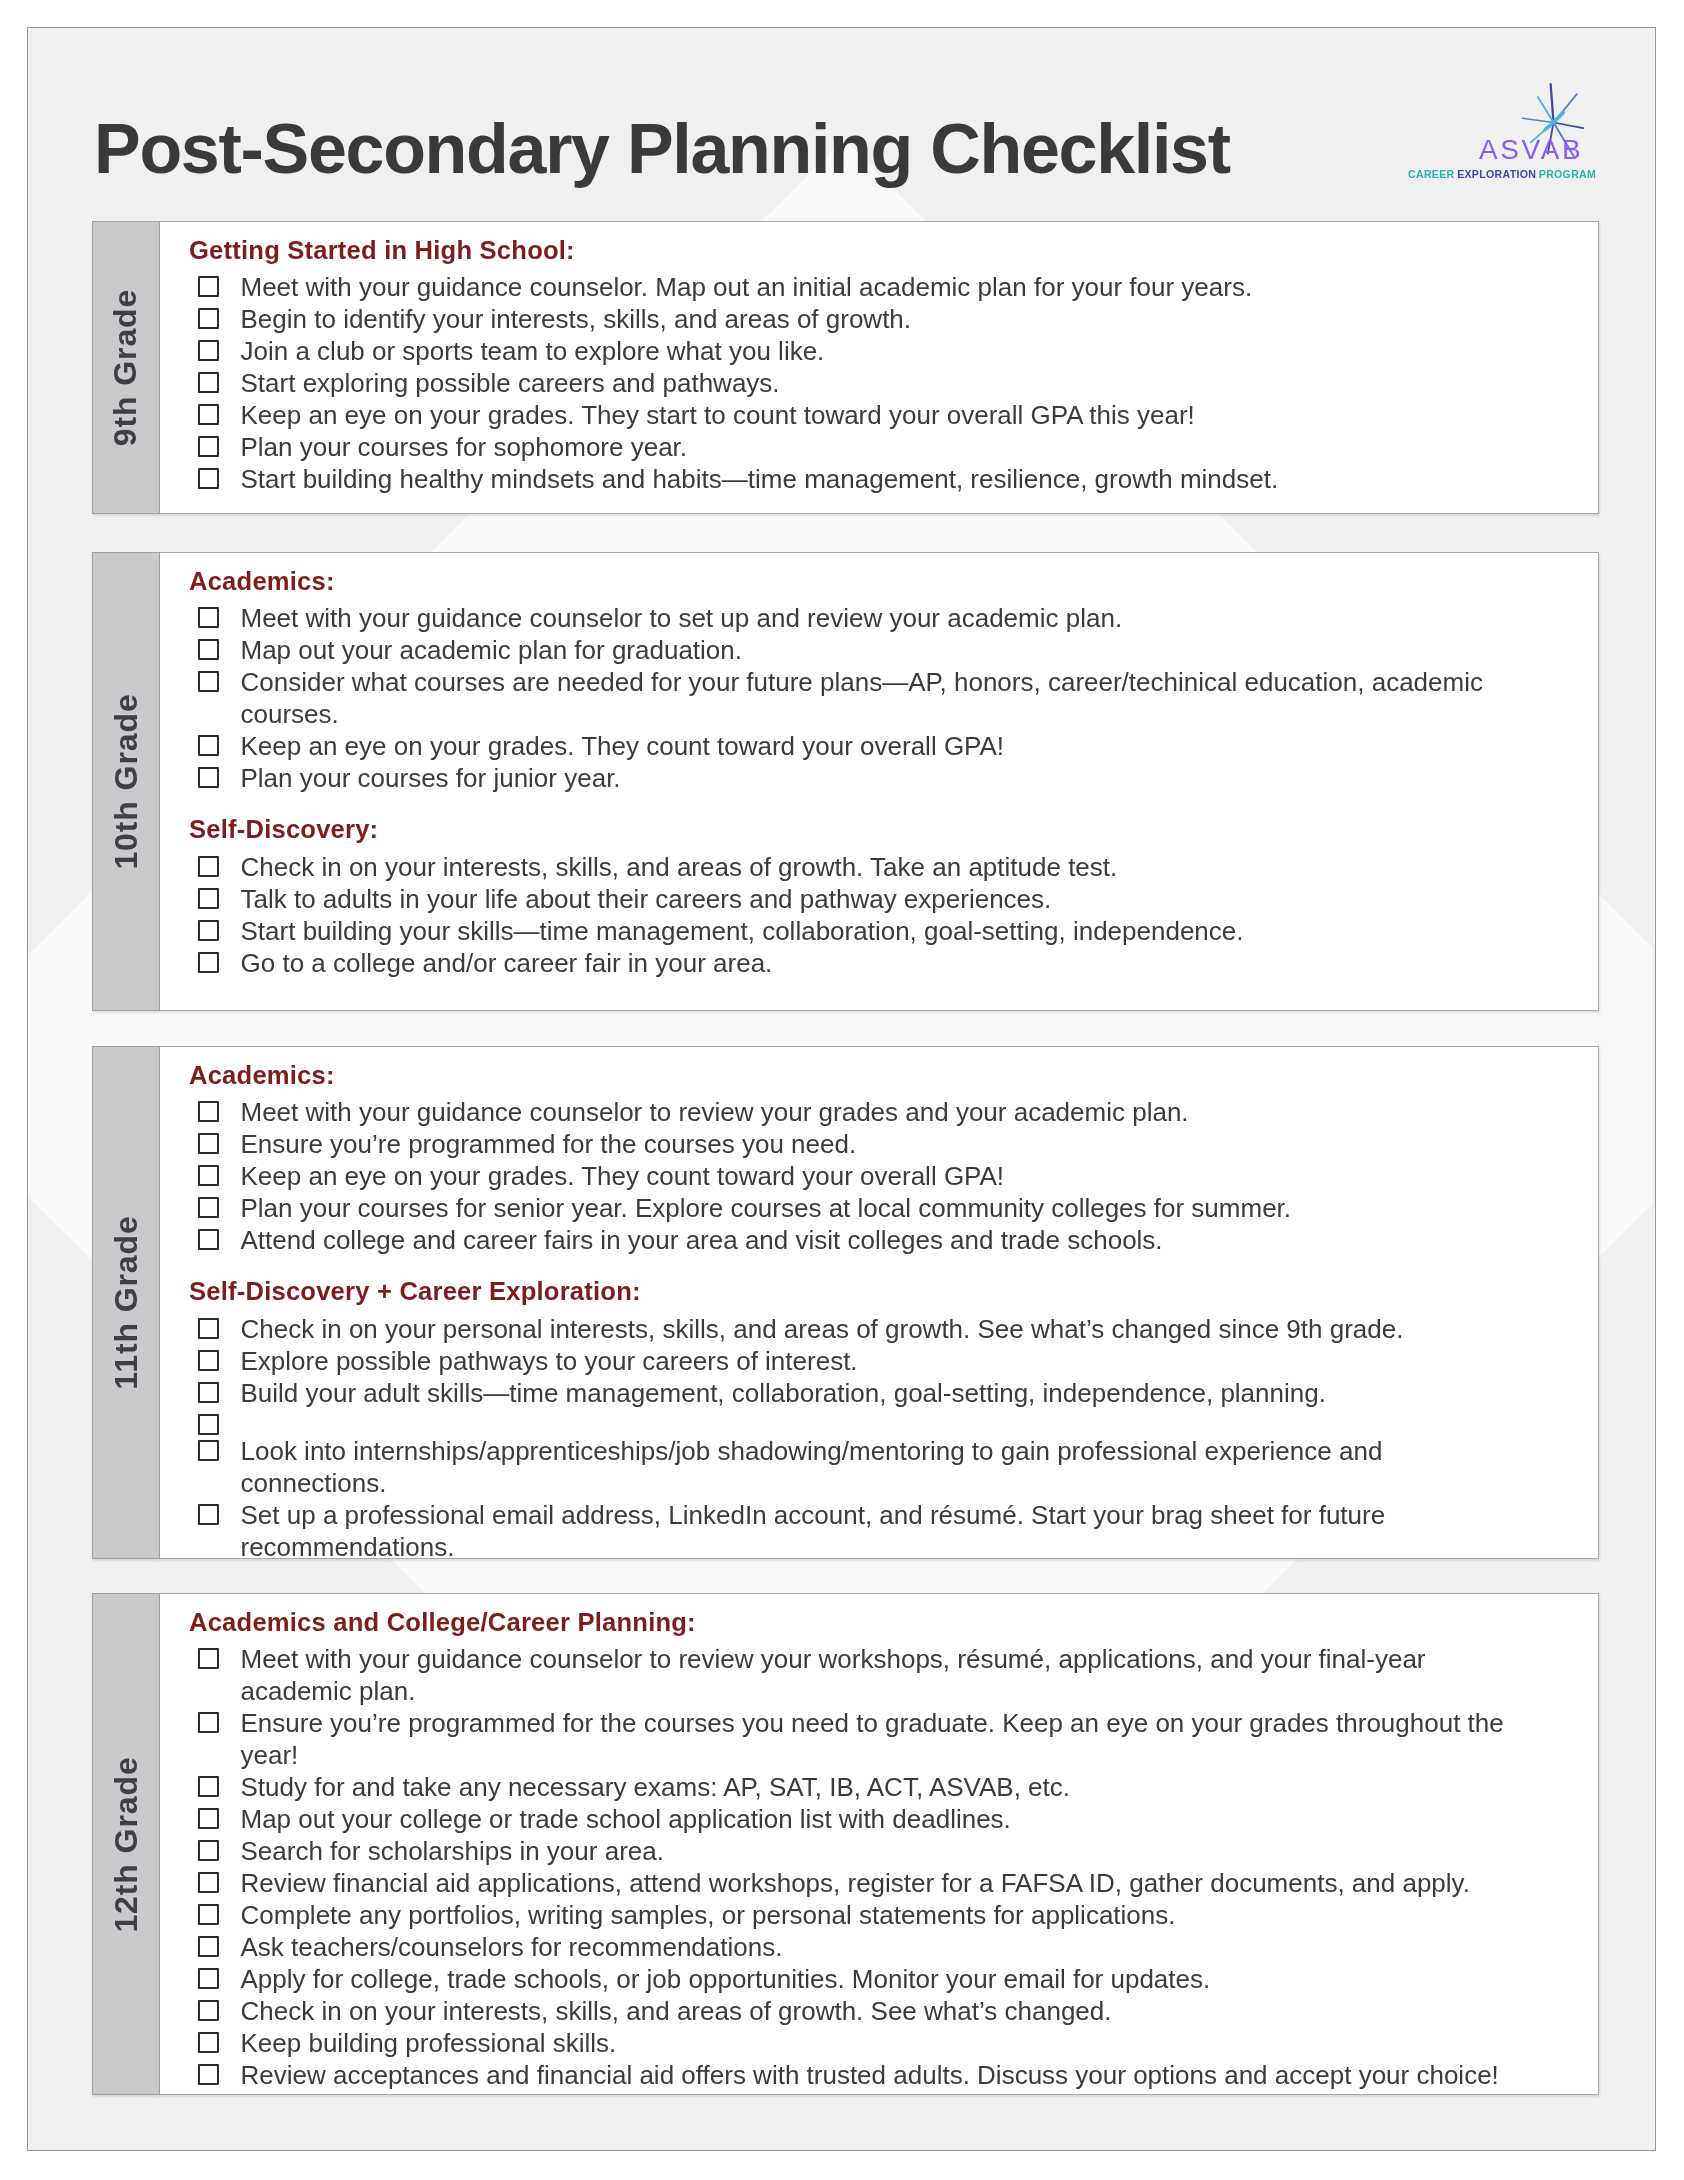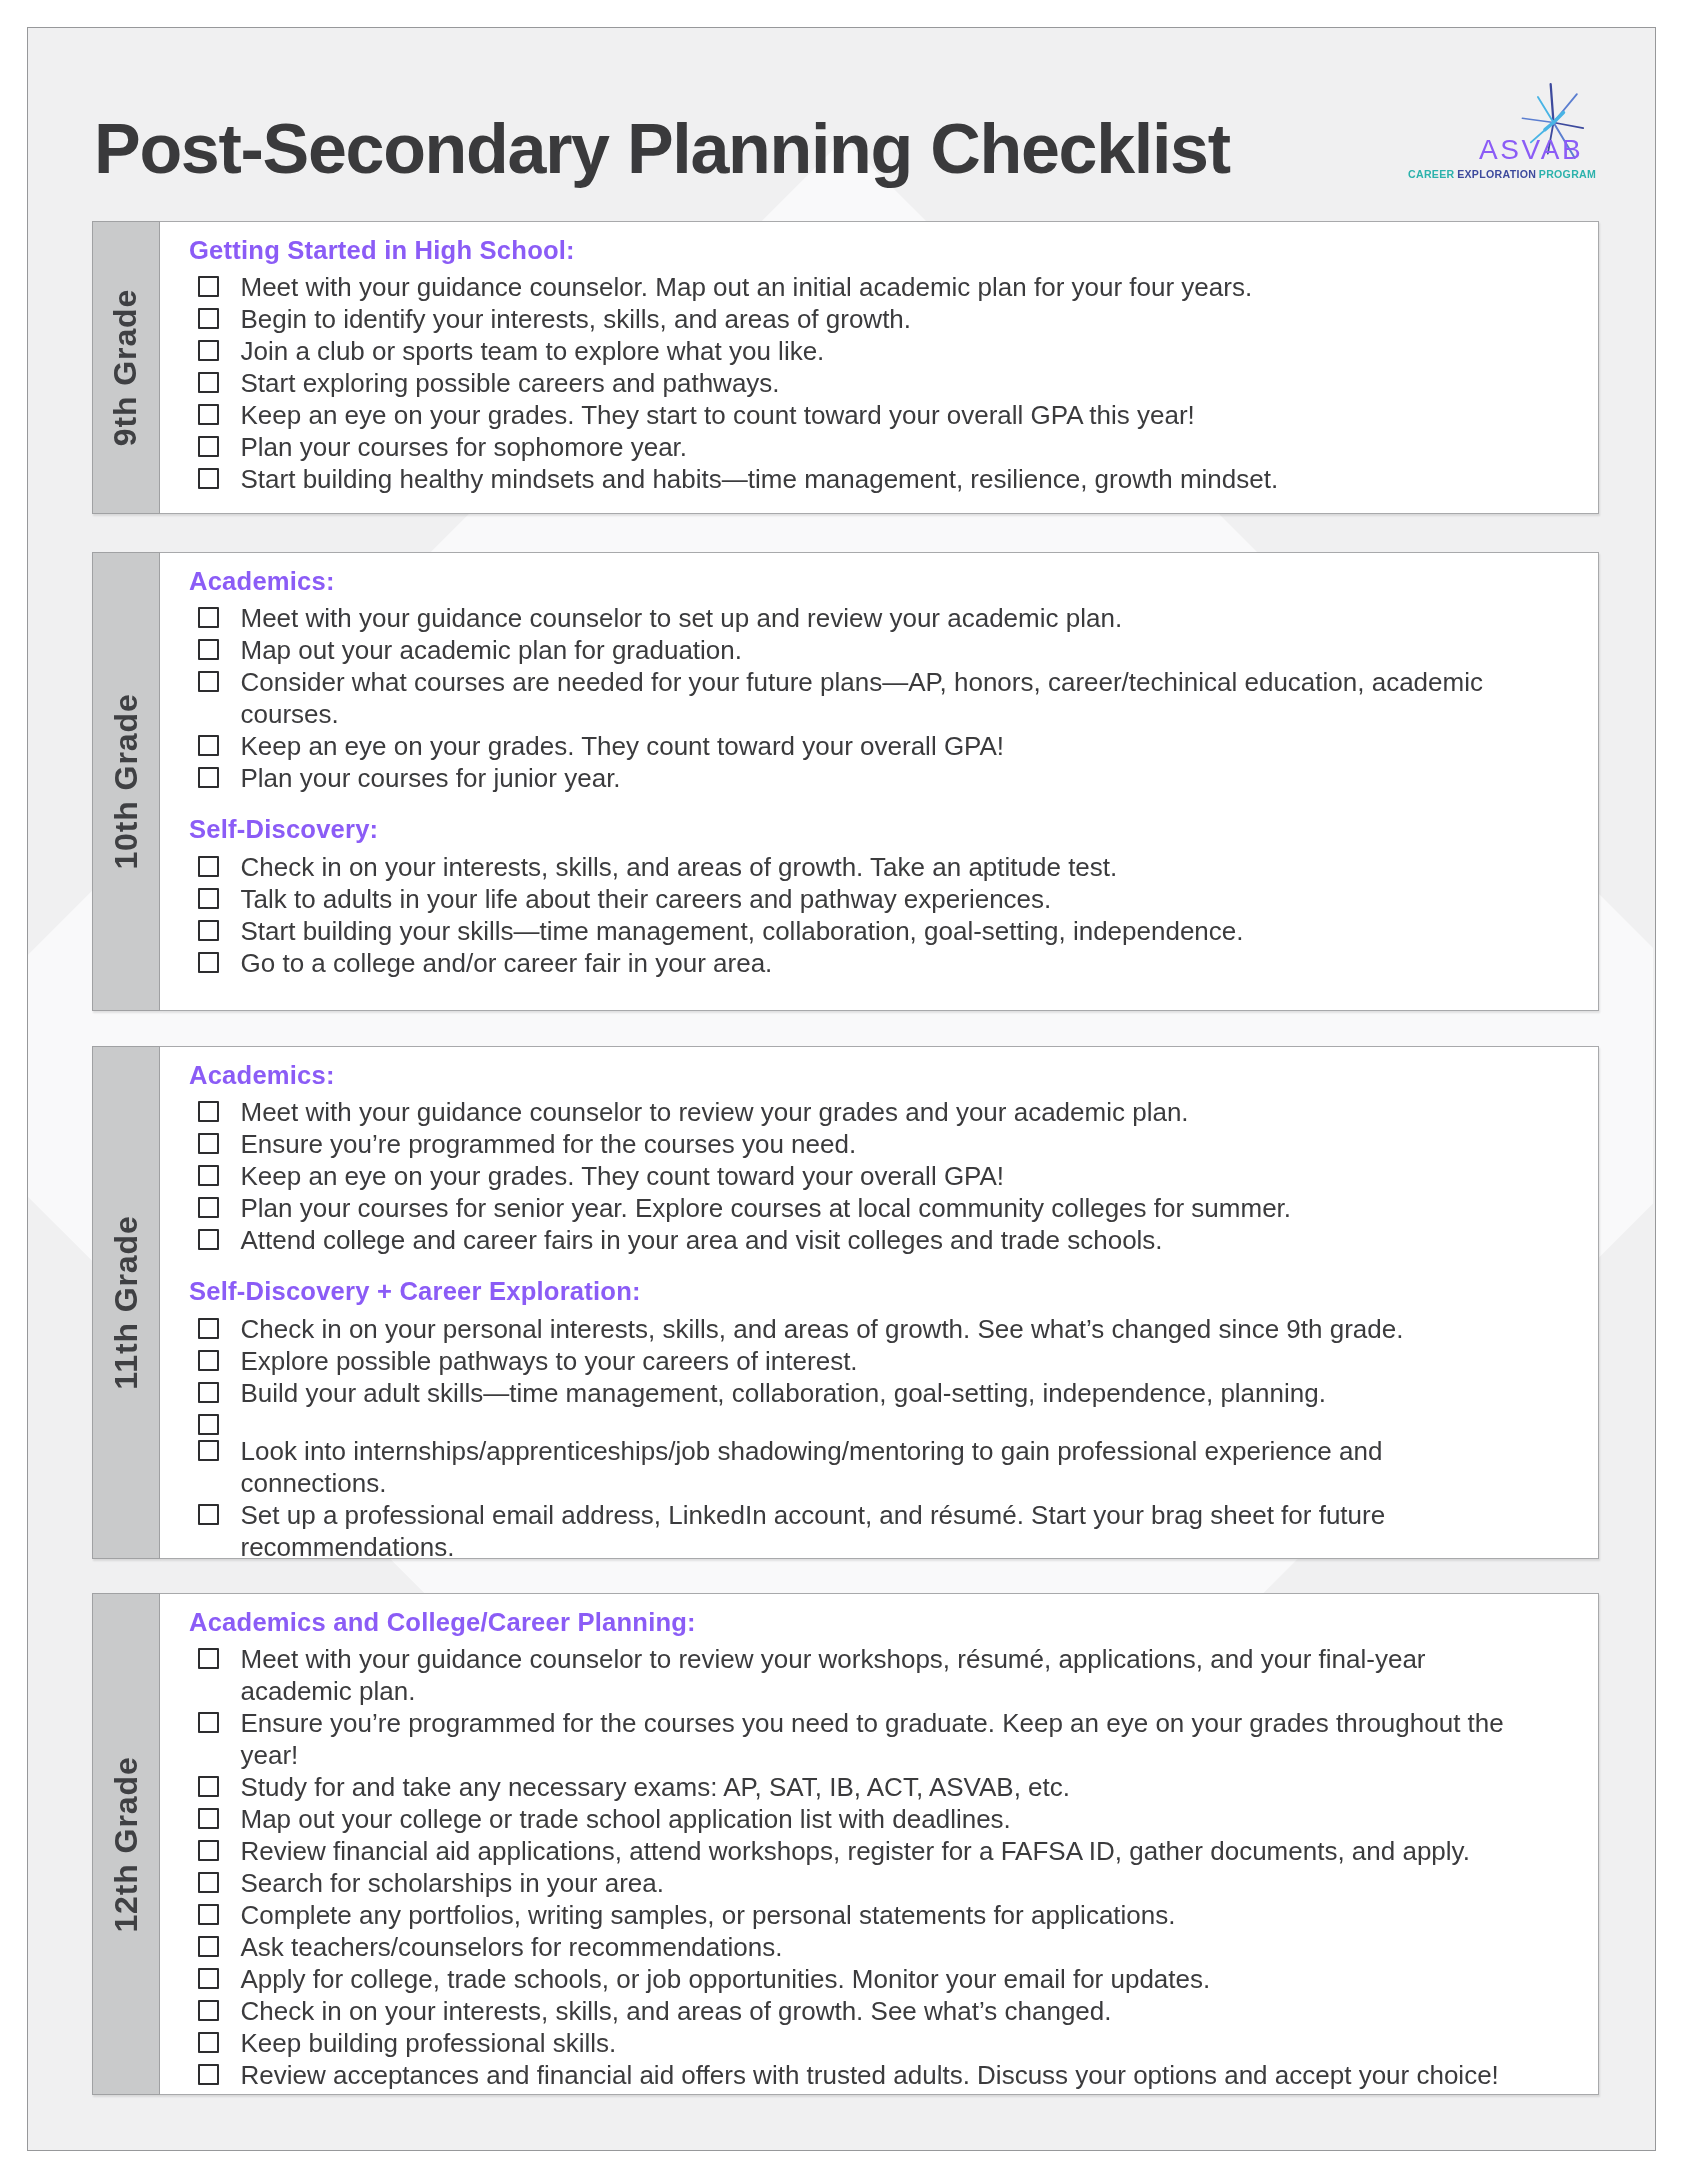--- a/index.html
+++ b/index.html
@@ -68,21 +68,21 @@
   .box {
     flex:1 1 auto;
     background:#ffffff;
     border:1.7px solid #a8a9ab; border-left:none;
     box-sizing:border-box;
     padding:13.6px 25.6px 0 29px;
     box-shadow:0.9px 1.7px 1.7px rgba(0,0,0,0.10);
     overflow:hidden;
   }
   .heading {
-    font-size:25.6px; font-weight:800; color:#8b5cf6;
+    font-size:25.6px; font-weight:800; color:#7f1d1d;
     line-height:29px; margin:0 0 6.8px 0; letter-spacing:0.2px;
   }
   ul.checklist { list-style:none; margin:0; padding:0; }
   ul.checklist + .heading, .group + .group .heading { margin-top:20.4px; }
   .group { margin:0; }
   .group + .group { margin-top:21px; }
   li.item { display:flex; align-items:flex-start; line-height:32px; }
   .cb {
     width:17px; height:17px; flex:0 0 17px;
     border:2.6px solid #2d2d2f; border-radius:0.9px;
@@ -296,25 +296,25 @@
             <li class="item">
               <span class="cb"></span>
               <span class="txt">Study for and take any necessary exams: AP, SAT, IB, ACT, ASVAB, etc.</span>
             </li>
             <li class="item">
               <span class="cb"></span>
               <span class="txt">Map out your college or trade school application list with deadlines.</span>
             </li>
             <li class="item">
               <span class="cb"></span>
+              <span class="txt">Search for scholarships in your area.</span>
+            </li>
+            <li class="item">
+              <span class="cb"></span>
               <span class="txt">Review financial aid applications, attend workshops, register for a FAFSA ID, gather documents, and apply.</span>
-            </li>
-            <li class="item">
-              <span class="cb"></span>
-              <span class="txt">Search for scholarships in your area.</span>
             </li>
             <li class="item">
               <span class="cb"></span>
               <span class="txt">Complete any portfolios, writing samples, or personal statements for applications.</span>
             </li>
             <li class="item">
               <span class="cb"></span>
               <span class="txt">Ask teachers/counselors for recommendations.</span>
             </li>
             <li class="item">

